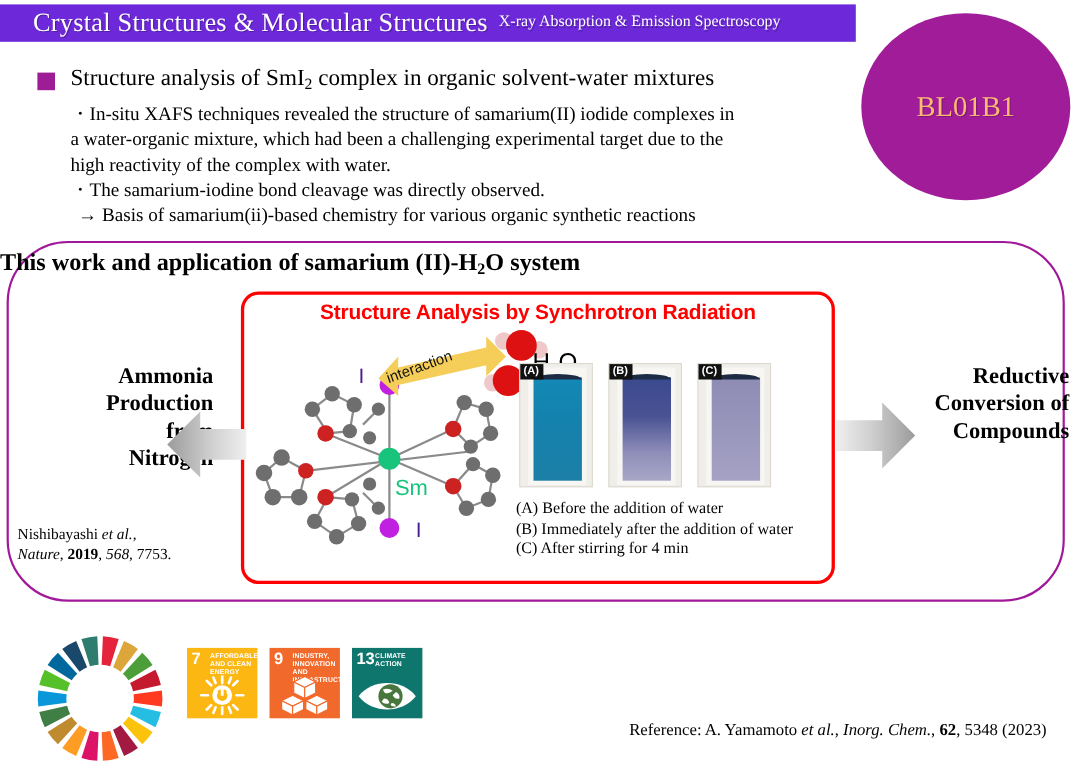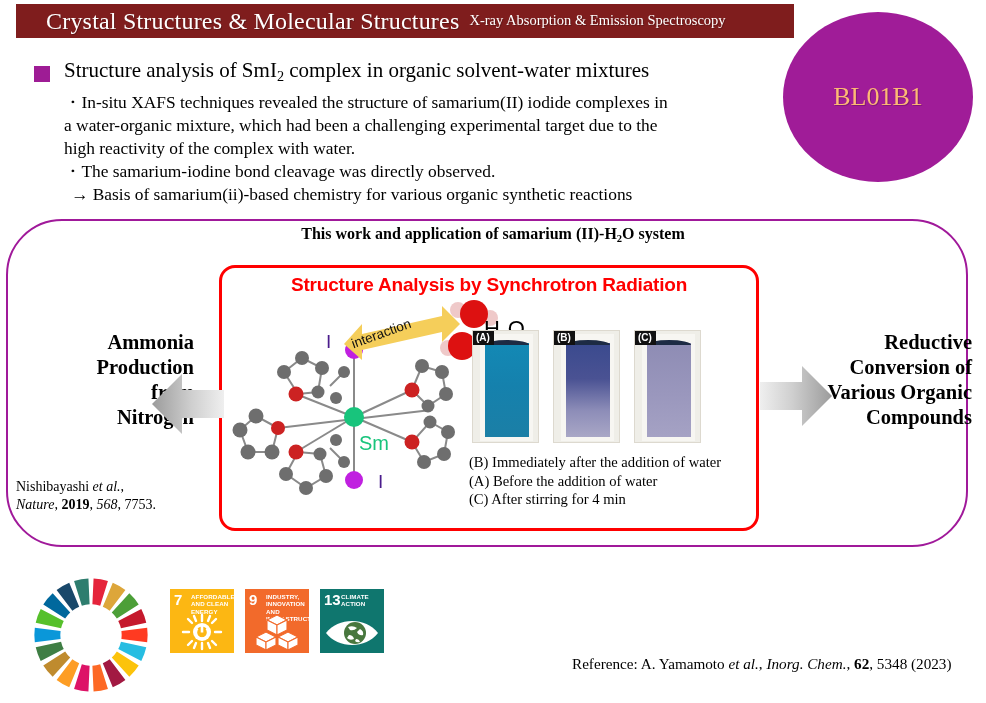--- a/index.html
+++ b/index.html
@@ -1,21 +1,21 @@
 <!DOCTYPE html>
 <html><head>
 <meta charset="utf-8">
 <style>
   html,body{margin:0;padding:0;background:#fff;}
   body{width:986px;height:703px;position:relative;overflow:hidden;
        font-family:"Liberation Serif",serif;color:#000;}
 
   
-  .header-bar{position:absolute;left:16px;top:4px;width:778px;height:34px;
-              background:#7f1d1d;display:flex;align-items:center;}
+  .header-bar{position:absolute;left:0;top:4px;width:778px;height:34px;
+              background:#6d28d9;display:flex;align-items:center;}
   .header-title{color:#ffffff;font-family:"Liberation Serif",serif;
                 font-size:24px;padding-left:30px;letter-spacing:.2px;
                 text-shadow:1px 1px 0 rgba(0,0,0,.25);}
   .header-sub{color:#ffffff;font-family:"Liberation Serif",serif;
               font-size:14.5px;margin-left:10px;padding-bottom:1px;
               text-shadow:1px 1px 0 rgba(0,0,0,.25);}
 
   
   .bl-circle{position:absolute;left:783px;top:12px;width:190px;height:170px;
              border-radius:50%;background:#A01C98;display:flex;
@@ -31,22 +31,22 @@
   .intro-title{font-size:21px;line-height:1.2;}
   .intro-title sub{font-size:.68em;vertical-align:-.28em;}
   .intro-body{margin-left:30px;margin-top:6px;font-size:17.4px;line-height:1.32;}
   .intro-body p{margin:0;}
   .intro-body .ind{margin-left:7px;}
 
   
   .panel{position:absolute;left:6px;top:219px;width:962px;height:328px;
          border:2.5px solid #A0199A;border-radius:56px;box-sizing:border-box;}
 
-  .panel-title{position:absolute;left:0;right:0;top:225px;text-align:center;
-               font-size:16px;font-weight:bold;}
+  .panel-title{position:absolute;left:0;right:0;top:225px;
+               font-size:22px;font-weight:bold;}
   .panel-title sub{font-size:.66em;vertical-align:-.28em;}
 
   
   .redbox{position:absolute;left:219px;top:265px;width:540px;height:266px;
           border:3px solid #FF0000;border-radius:16px;box-sizing:border-box;
           background:#fff;}
   .redbox-title{text-align:center;margin-top:6px;color:#FF0000;
                 font-family:"Liberation Sans",sans-serif;font-weight:bold;
                 font-size:19px;letter-spacing:-.2px;}
 
@@ -237,22 +237,22 @@
     </div>
     <div class="cuv cuv-c">
       <div class="glass"></div>
       <div class="liquid"></div>
       <div class="menisc"></div>
       <div class="tag">(C)</div>
     </div>
   </div>
 
   <div class="cuv-caption">
+    <p>(A) Before the addition of  water</p>
     <p>(B) Immediately after the addition of water</p>
-    <p>(A) Before the addition of  water</p>
     <p>(C) After stirring for 4 min</p>
   </div>
 </div>
 
 <div class="side side-left">
   <p>Ammonia</p>
   <p>Production</p>
   <p>from</p>
   <p>Nitrogen</p>
 </div>
@@ -280,21 +280,20 @@
         <stop offset="45%" stop-color="#cfcfcf"></stop>
       <stop offset="100%" stop-color="#9b9b9b"></stop>
     </linearGradient>
   </defs>
   <polygon points="74,36 44,6 44,22 2,22 2,50 44,50 44,66" fill="url(#gr)"></polygon>
 </svg>
 
 <div class="side side-right">
   <p>Reductive</p>
   <p>Conversion of</p>
-  <p>Various Organic</p>
   <p>Compounds</p>
 </div>
 
 <svg class="sdg-wheel" viewBox="0 0 100 100">
   <g transform="translate(50,50)">
     <g id="seg">
         <path d="M2.177423430204177 -47.950587349954304 A48 48 0 0 1 14.353958028292173 -45.80353576878129 L7.775060598658261 -24.8102485414232 A26 26 0 0 0 1.1794376913605957 -25.973234814558584 Z" fill="#E5243B"></path>
         <path d="M18.446175487670576 -44.31409042142308 A48 48 0 0 1 29.154040306717768 -38.131901785700066 L15.791771832805457 -20.65478013392087 A26 26 0 0 0 9.991678389154895 -24.003465644937503 Z" fill="#DDA63A"></path>
         <path d="M32.49004654476772 -35.332660181747244 A48 48 0 0 1 40.43771505634308 -25.860997680329426 L21.903762322185838 -14.008040410178438 A26 26 0 0 0 17.59877521174918 -19.13852426511309 Z" fill="#4C9F38"></path>
         <path d="M42.615138486547266 -22.08958966962488 A48 48 0 0 1 46.84400457305988 -10.47087558703404 L25.373835810407435 -5.671724276310105 A26 26 0 0 0 23.083200013546435 -11.965194404380142 Z" fill="#C5192D"></path>

